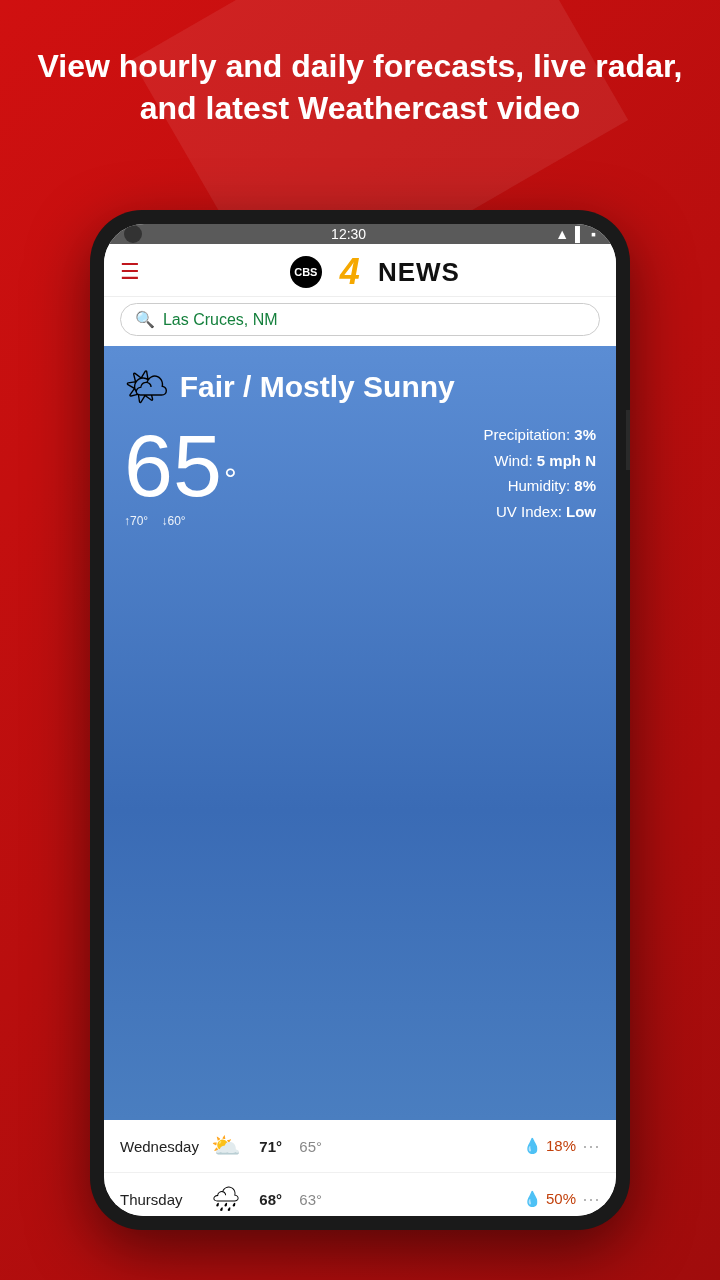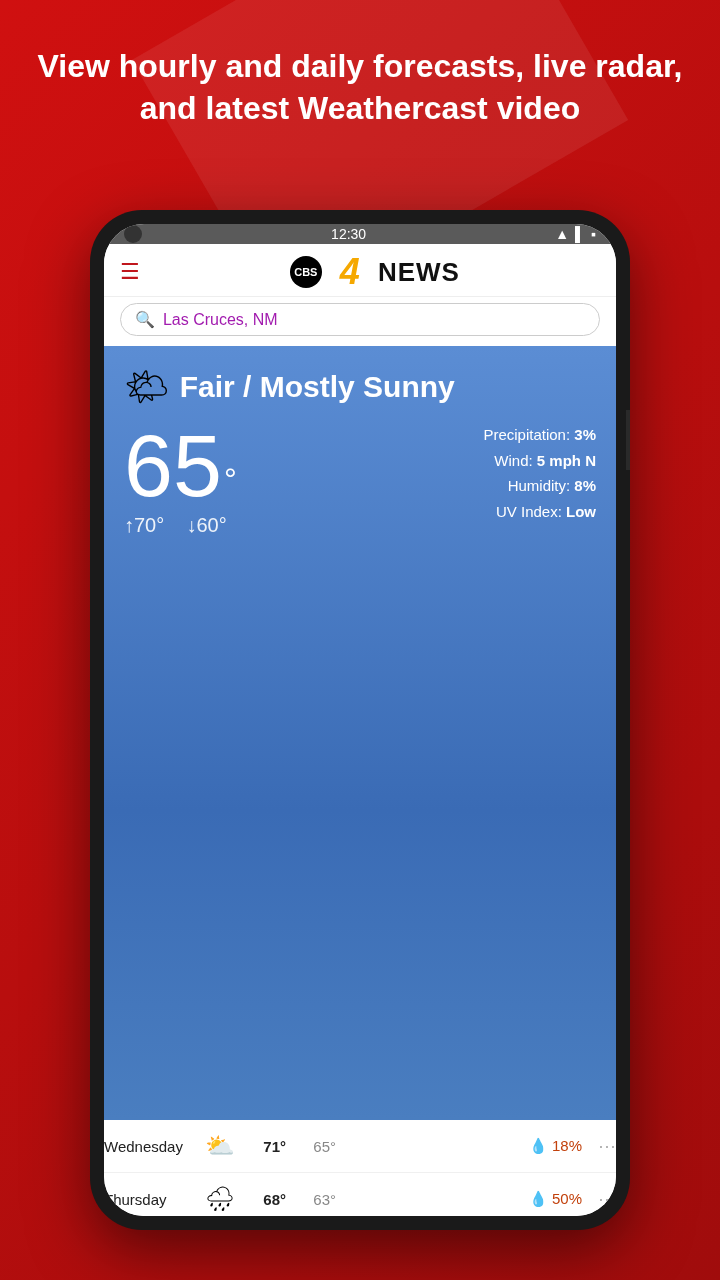--- a/index.html
+++ b/index.html
@@ -159,21 +159,21 @@
       align-items: center;
       padding: 6px 14px;
       gap: 8px;
     }
     .search-icon-sym {
       color: #666;
       font-size: 16px;
     }
     .search-input-text {
       font-size: 16px;
-      color: #a21caf;
+      color: #15803d;
     }
 
     
     .weather-content {
       background: linear-gradient(180deg, #5b8dd4 0%, #3a6bb5 60%, #4a7ec0 100%);
       flex: 1;
       padding: 20px 20px 10px;
       overflow-y: auto;
       height: calc(100% - 36px - 66px - 48px - 68px);
     }
@@ -207,21 +207,21 @@
       font-weight: 300;
       line-height: 1;
     }
     .big-temp .degree-sym {
       font-size: 32px;
       vertical-align: super;
       margin-left: 2px;
     }
     .hi-lo {
       color: rgba(255,255,255,0.9);
-      font-size: 20px;
+      font-size: 12px;
       margin-top: 4px;
     }
 
     .weather-details {
       color: white;
       text-align: right;
       font-size: 15px;
       line-height: 1.7;
     }
     .weather-details span.val {
@@ -256,23 +256,22 @@
       border-radius: 24px;
     }
 
     
     .forecast-list {
       background: white;
     }
     .forecast-row {
       display: flex;
       align-items: center;
-      padding: 12px 0;
+      padding: 12px 16px;
       border-bottom: 1px solid #f0f0f0;
-      gap: 10px;
     }
     .day-name {
       width: 90px;
       font-size: 15px;
       color: #222;
       font-weight: 500;
     }
     .forecast-icon {
       font-size: 24px;
       width: 32px;

